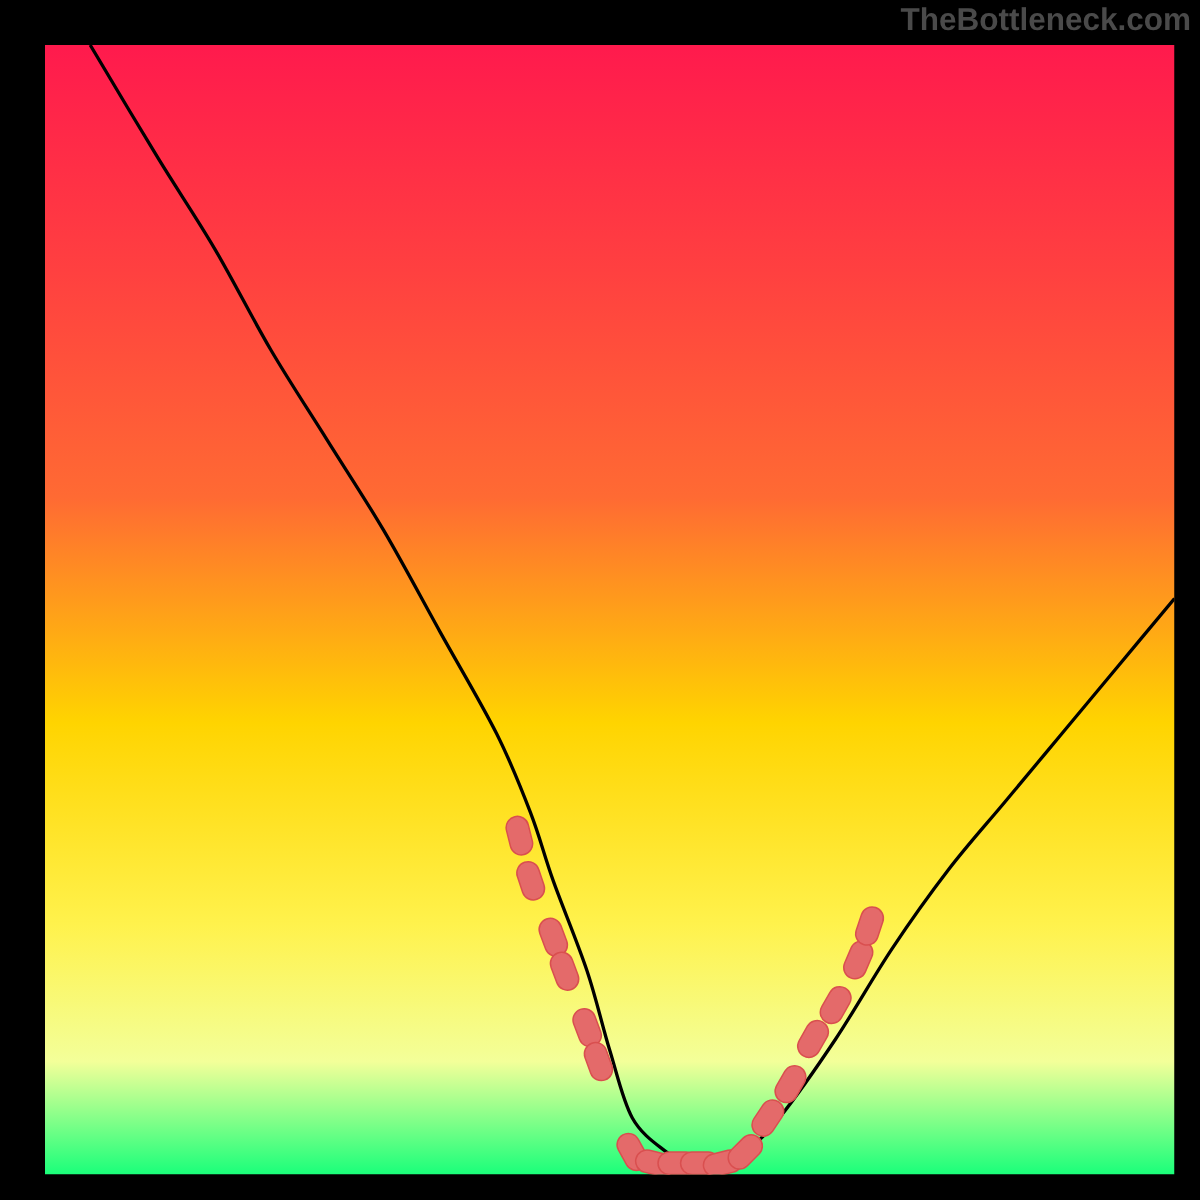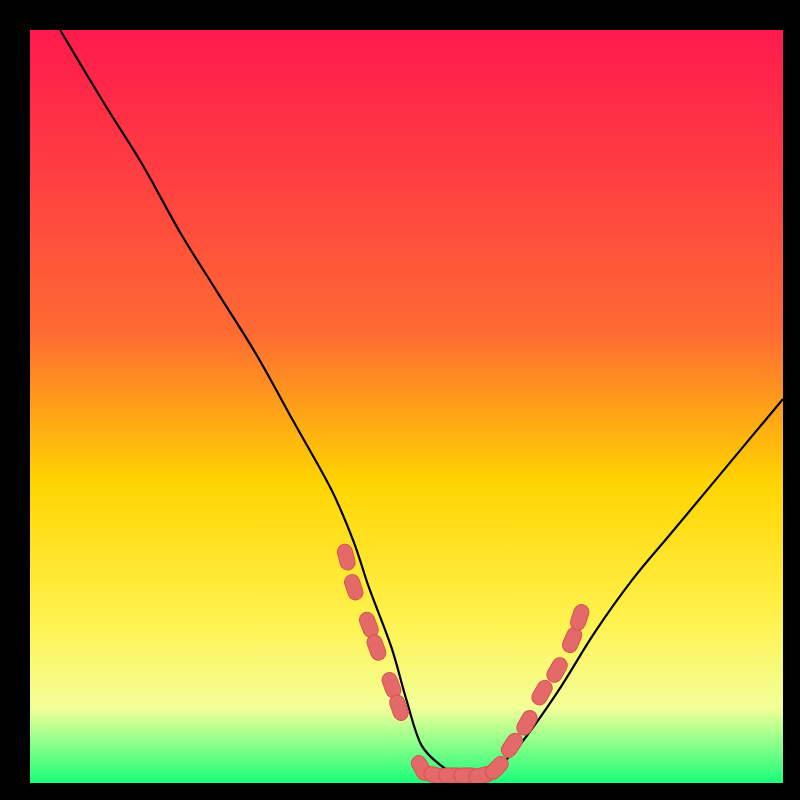--- a/index.html
+++ b/index.html
@@ -34,20 +34,21 @@
     height: 753px;
   }
   .plot svg {
     display: block;
   }
 </style>
 </head>
 <body>
 
 <div class="frame">
+  <div class="watermark">TheBottleneck.com</div>
   <div class="plot">
     <svg id="plot-svg" width="753" height="753" viewBox="0 0 753 753">
         <defs>
           <linearGradient id="bg-grad" x1="0" y1="0" x2="0" y2="1">
             <stop offset="0%" stop-color="#ff1a4d"></stop>
             <stop offset="20%" stop-color="#ff4040"></stop>
             <stop offset="40%" stop-color="#ff6a33"></stop>
             <stop offset="60%" stop-color="#ffd400"></stop>
             <stop offset="78%" stop-color="#fff24d"></stop>
             <stop offset="90%" stop-color="#f3ff99"></stop>

